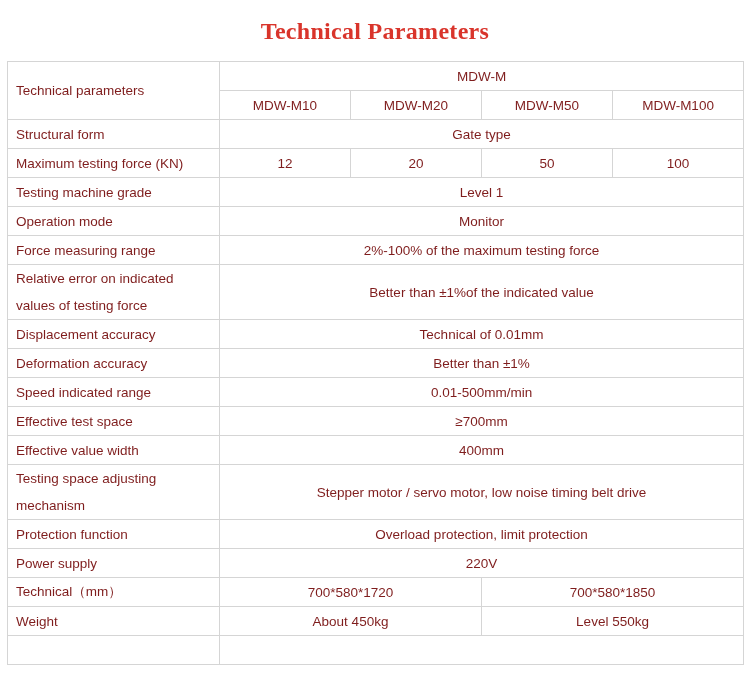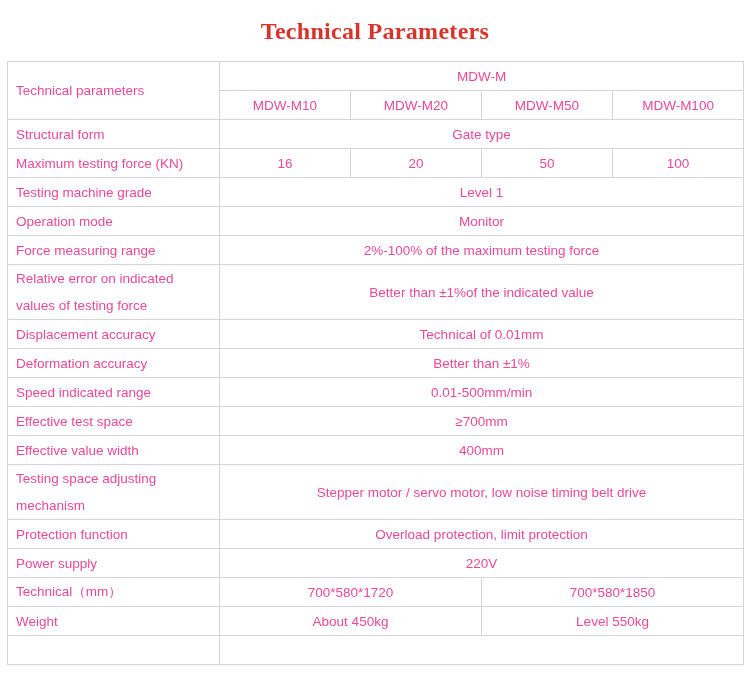--- a/index.html
+++ b/index.html
@@ -32,21 +32,21 @@
   }
   table.spec {
     border-collapse: collapse;
     width: 736px;
     margin: 0 7px;
     table-layout: fixed;
   }
   table.spec td {
     border: 1px solid #d5d5d5;
     font-size: 13.5px;
-    color: #ec4899;
+    color: #7f1d1d;
     padding: 0 8px;
     height: 28px;
     vertical-align: middle;
     background: #ffffff;
   }
   td.label {
     text-align: left;
     width: 212px;
   }
   td.val {
@@ -99,21 +99,21 @@
         <td class="val">MDW-M100</td>
       </tr>
 
       <tr>
         <td class="label">Structural form</td>
         <td class="val" colspan="4">Gate type</td>
       </tr>
 
       <tr>
         <td class="label">Maximum testing force (KN)</td>
-        <td class="val">16</td>
+        <td class="val">12</td>
         <td class="val">20</td>
         <td class="val">50</td>
         <td class="val">100</td>
       </tr>
 
       <tr>
         <td class="label">Testing machine grade</td>
         <td class="val" colspan="4">Level 1</td>
       </tr>
 

